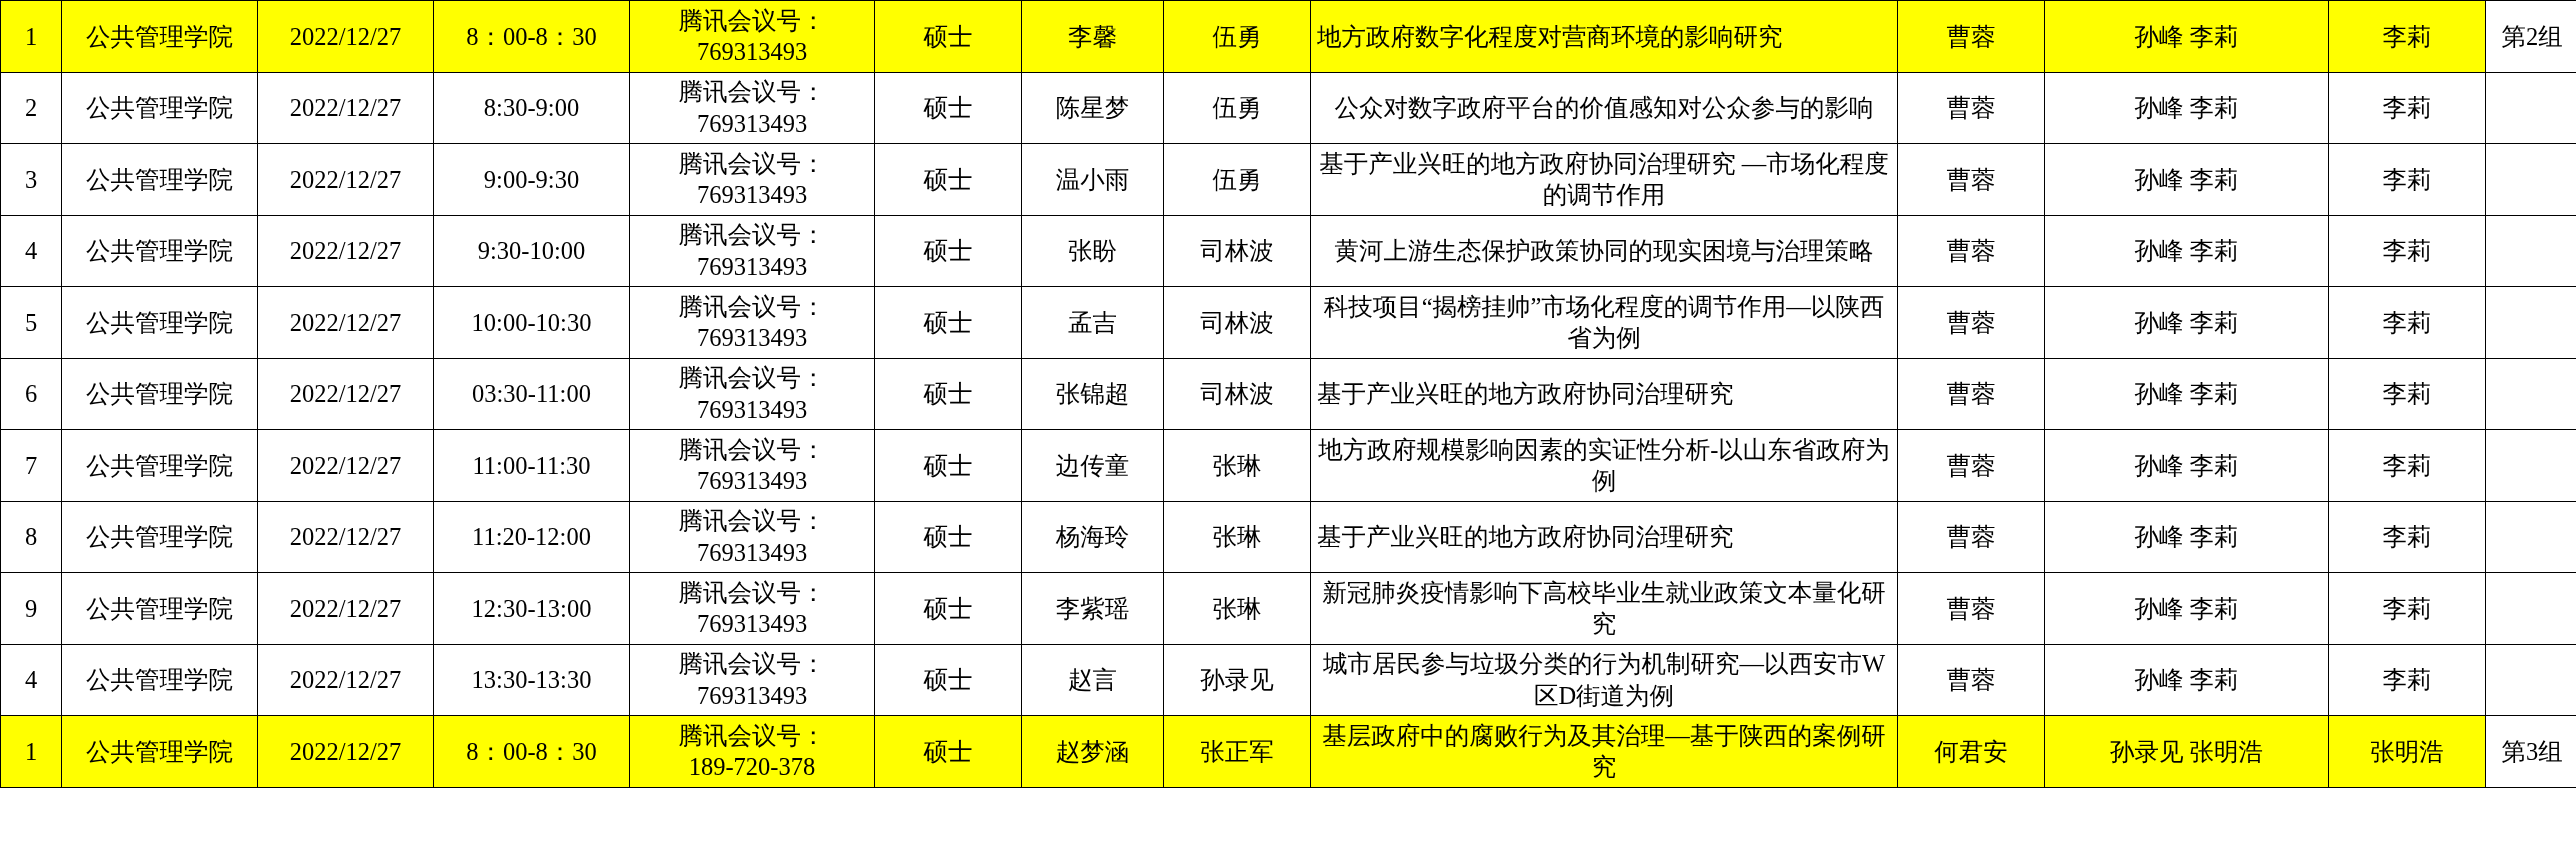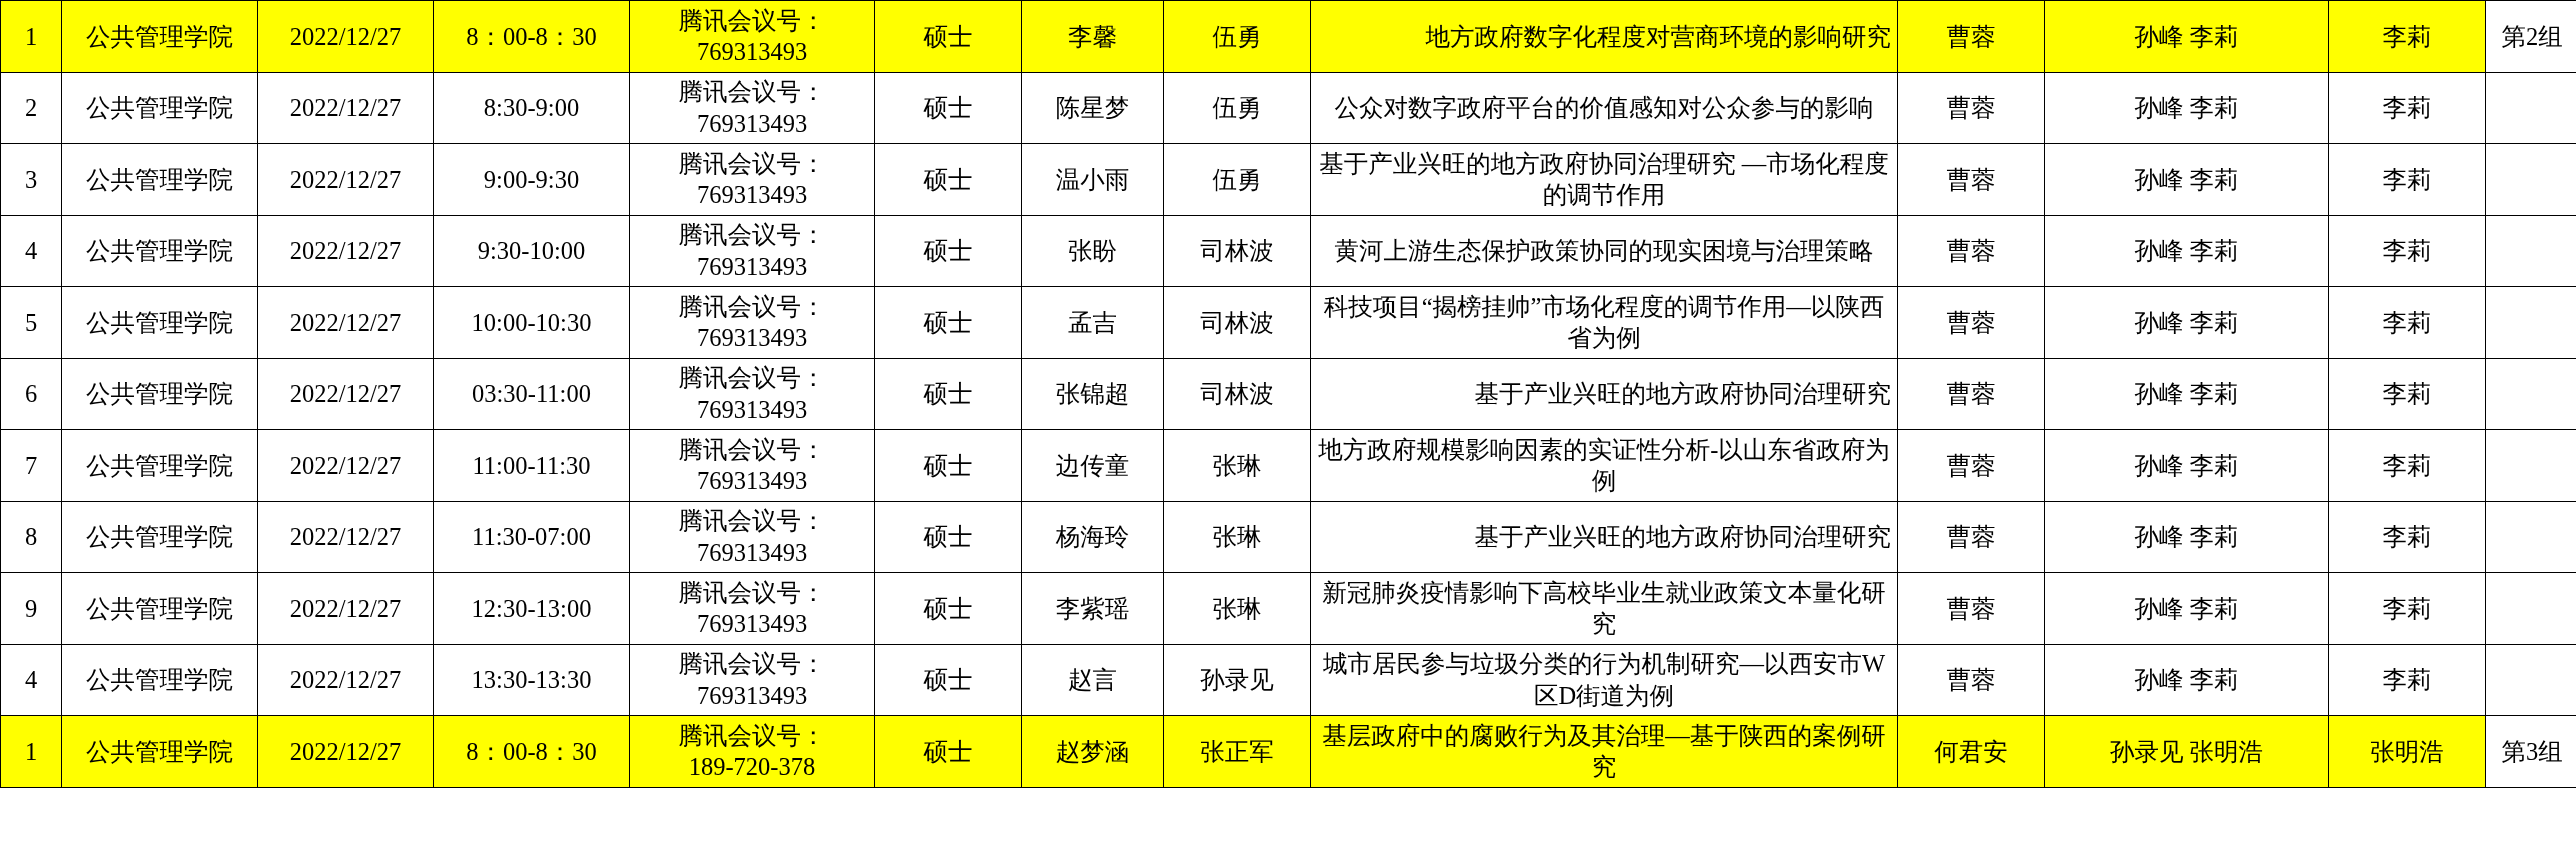--- a/index.html
+++ b/index.html
@@ -28,21 +28,21 @@
     padding: 3.9px 5.9px;
     box-sizing: border-box;
     word-break: break-all;
   }
   td.title-cell {
     text-align: left;
     padding-left: 9.8px;
     padding-right: 9.8px;
   }
   td.title-cell.centered {
-    text-align: right;
+    text-align: left;
   }
   td.group-cell {
     text-align: left;
     padding-left: 7.8px;
     border-left: 1px solid #000000;
     border-right: none;
     border-top: none;
     border-bottom: none;
   }
   tr.highlight td {
@@ -209,21 +209,21 @@
         <td class="title-cell">地方政府规模影响因素的实证性分析-以山东省政府为例</td>
         <td>曹蓉</td>
         <td>孙峰 李莉</td>
         <td>李莉</td>
         <td class="group-cell"></td>
       </tr>
       <tr>
         <td>8</td>
         <td>公共管理学院</td>
         <td>2022/12/27</td>
-        <td>11:30-07:00</td>
+        <td>11:20-12:00</td>
         <td>
           <span class="two-line">腾讯会议号：</span>
           <span class="two-line">769313493</span>
         </td>
         <td>硕士</td>
         <td>杨海玲</td>
         <td>张琳</td>
         <td class="title-cell centered">基于产业兴旺的地方政府协同治理研究</td>
         <td>曹蓉</td>
         <td>孙峰 李莉</td>

